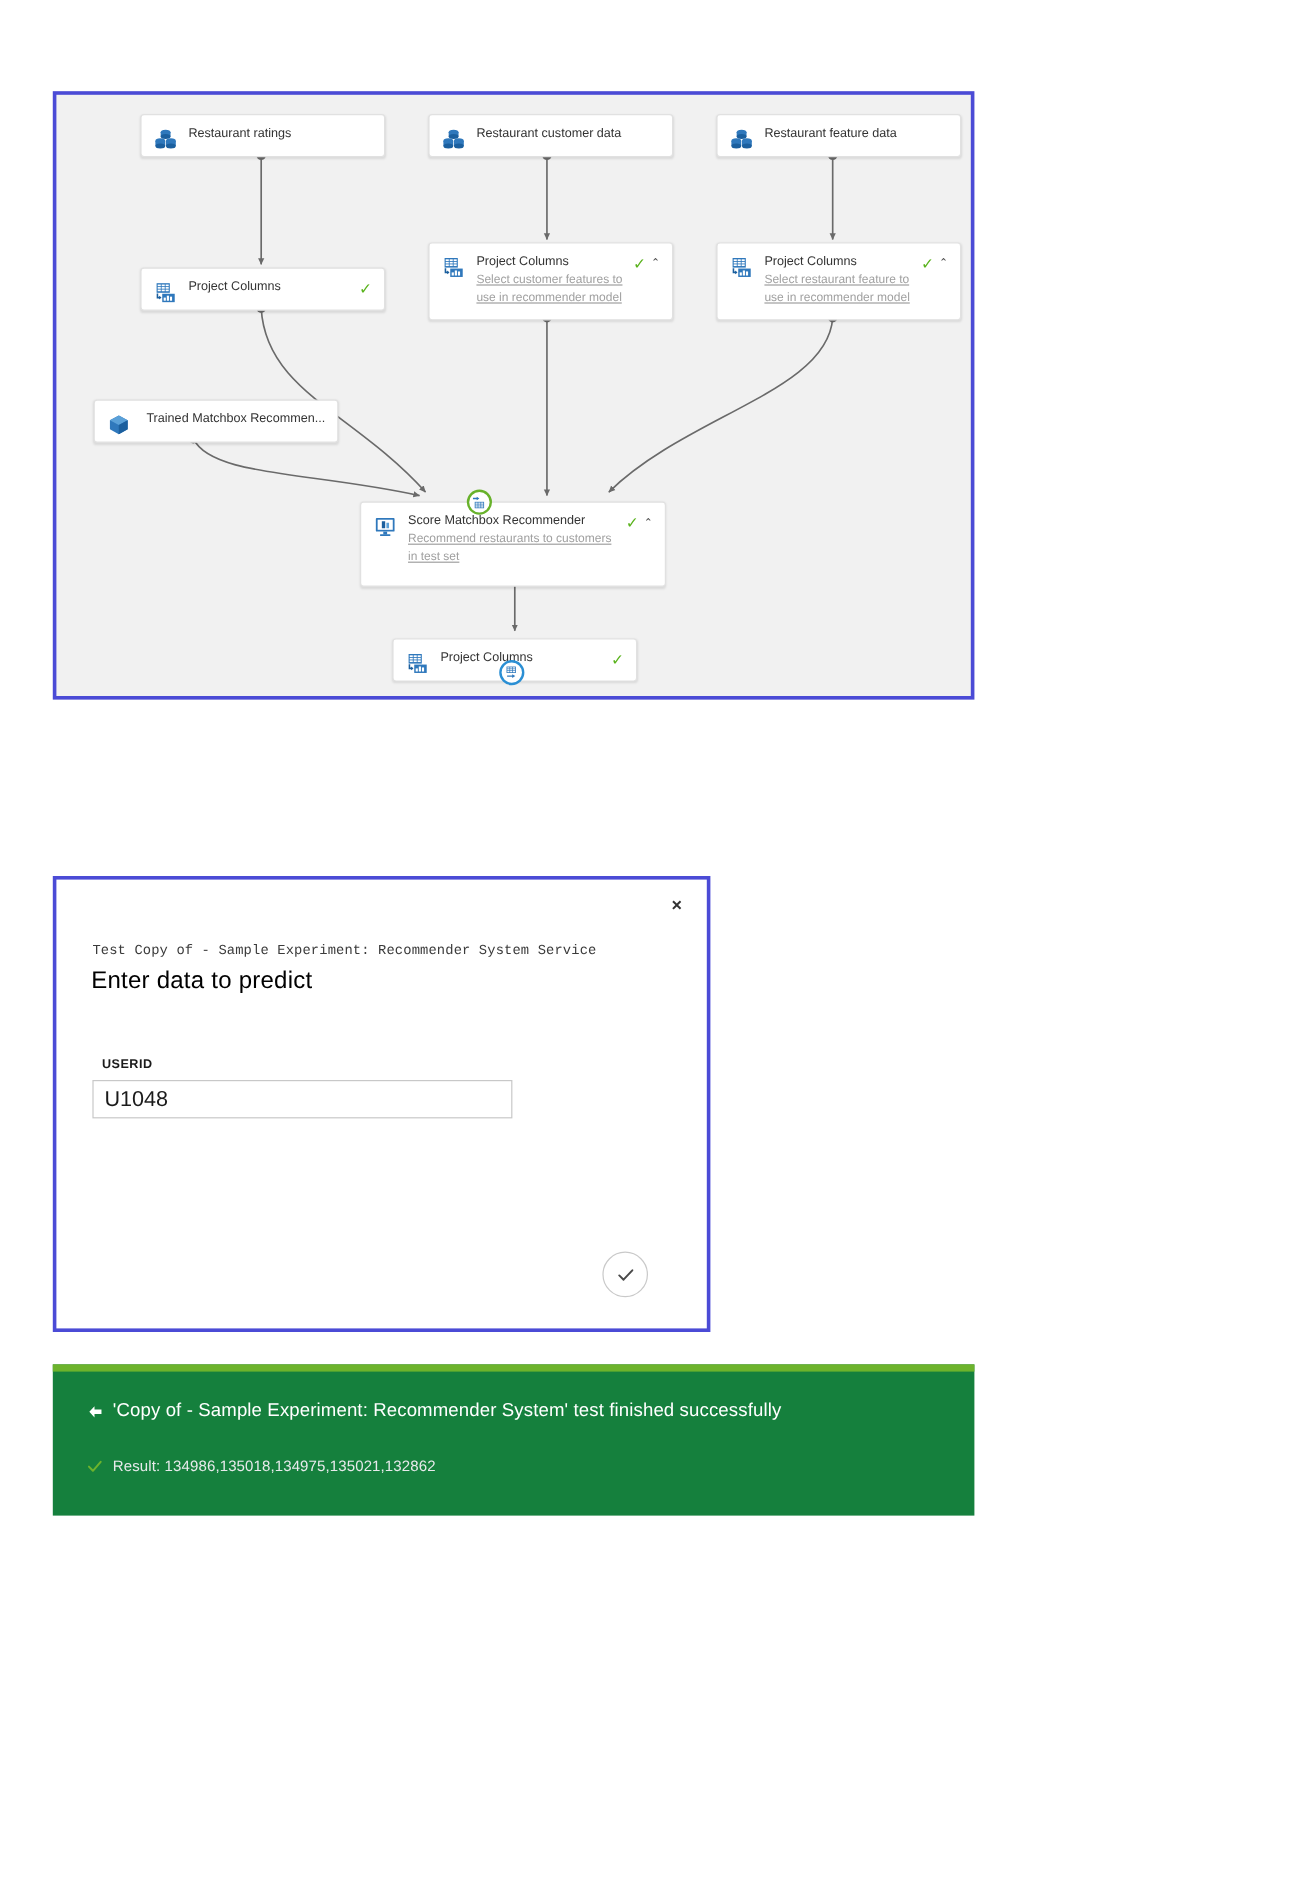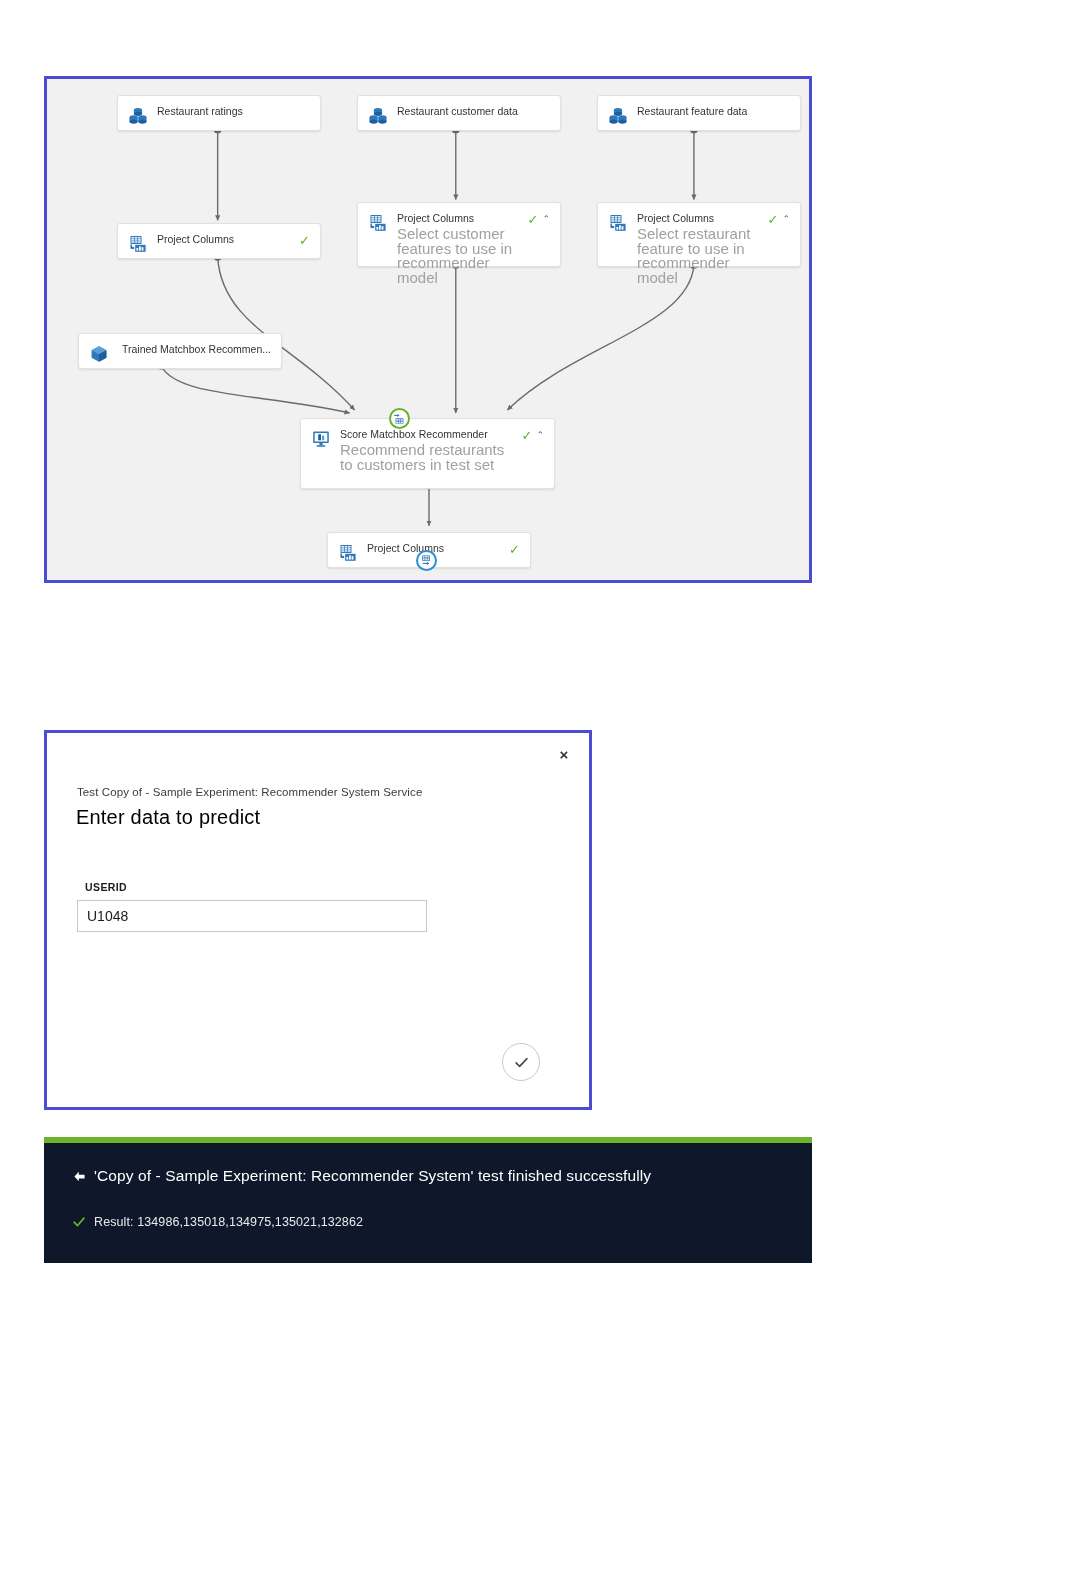--- a/index.html
+++ b/index.html
@@ -23,21 +23,21 @@
     box-shadow:0 1px 2px rgba(0,0,0,.10);
     display:flex;align-items:flex-start;padding:0;
   }
   .node .nbody{display:flex;align-items:flex-start;padding:9px 10px;width:100%;box-sizing:border-box;}
   .node .nico{flex:0 0 auto;width:20px;height:20px;margin-right:9px;margin-top:1px;}
   .node .ntext{flex:1 1 auto;min-width:0;}
   .node .ntitle{
     font-size:10.5px;color:#333;line-height:13px;white-space:nowrap;
     overflow:hidden;text-overflow:ellipsis;
   }
-  .node .nsub{font-size:15px;color:#a0a0a0;line-height:14.5px;margin-top:2px;}
+  .node .nsub{font-size:10px;color:#a0a0a0;line-height:14.5px;margin-top:2px;text-decoration:underline;}
   .node .nstatus{flex:0 0 auto;display:flex;align-items:center;gap:4px;margin-top:1px;margin-left:6px;}
   .chk{color:#5ab31d;font-size:13px;line-height:13px;font-weight:bold;}
   .caret{color:#555;font-size:9px;line-height:13px;}
 
   
   .port-badge{
     position:absolute;width:21px;height:21px;border-radius:50%;
     background:#fff;box-sizing:border-box;display:flex;
     align-items:center;justify-content:center;
   }
@@ -47,39 +47,39 @@
   
   #dialog{
     position:absolute;left:44px;top:730px;width:548px;height:380px;
     background:#fff;border:3px solid #4b4bd6;box-sizing:border-box;
   }
   #dlg-close{
     position:absolute;right:14px;top:10px;width:22px;height:22px;
     display:flex;align-items:center;justify-content:center;
     font-size:15px;color:#333;cursor:pointer;font-weight:bold;line-height:1;
   }
-  #dlg-sub{position:absolute;left:30px;top:53px;font-size:11.5px;color:#3b3b3b;letter-spacing:.1px;}
+  #dlg-sub{position:absolute;left:30px;top:53px;font-size:11.5px;color:#3b3b3b;letter-spacing:.1px;font-family:Liberation Mono, monospace;}
   #dlg-title{position:absolute;left:29px;top:73px;font-size:20px;color:#000000;font-weight:300;letter-spacing:.2px;}
   #dlg-label{position:absolute;left:38px;top:148px;font-size:10.5px;color:#1b1b1b;font-weight:bold;letter-spacing:.4px;}
   #dlg-input{
     position:absolute;left:30px;top:167px;width:350px;height:32px;
     border:1px solid #c8c8c8;box-sizing:border-box;background:#fff;
-    font-family:"Liberation Sans",sans-serif;font-size:14px;color:#1b1b1b;
+    font-family:"Liberation Sans",sans-serif;font-size:18px;color:#1b1b1b;
     padding:0 9px;outline:none;
   }
   #dlg-submit{
     position:absolute;left:455px;top:310px;width:38px;height:38px;border-radius:50%;
     border:1.5px solid #c9c9c9;background:#fff;box-sizing:border-box;
     display:flex;align-items:center;justify-content:center;cursor:pointer;padding:0;
   }
 
   
   #banner{
     position:absolute;left:44px;top:1137px;width:768px;height:126px;
-    background:#0f172a;box-sizing:border-box;
+    background:#15803d;box-sizing:border-box;
   }
   #banner-accent{position:absolute;left:0;top:0;width:100%;height:6px;background:#6db32c;}
   #banner-row1{position:absolute;left:28px;top:30px;display:flex;align-items:center;}
   #banner-row2{position:absolute;left:28px;top:78px;display:flex;align-items:center;}
   #back-arrow{width:22px;display:flex;align-items:center;justify-content:flex-start;color:#fff;}
   #banner-title{font-size:15.5px;color:#ffffff;font-weight:400;letter-spacing:.1px;}
   #banner-check{width:22px;display:flex;align-items:center;justify-content:flex-start;}
   #banner-result{font-size:12.5px;color:#e8eaec;letter-spacing:.1px;}
 </style>
 </head>

